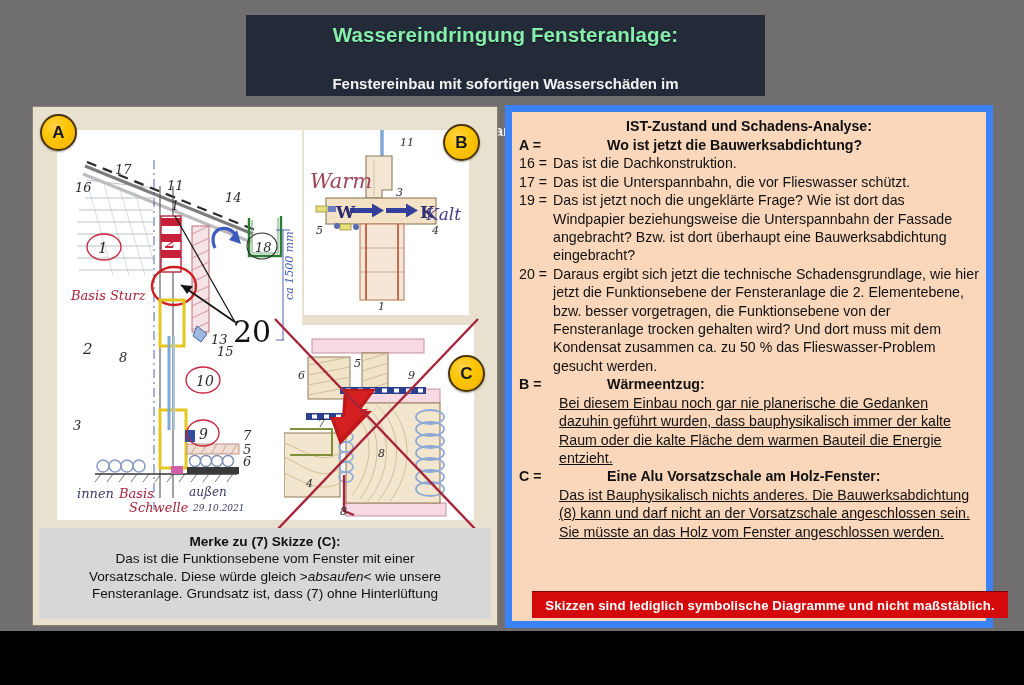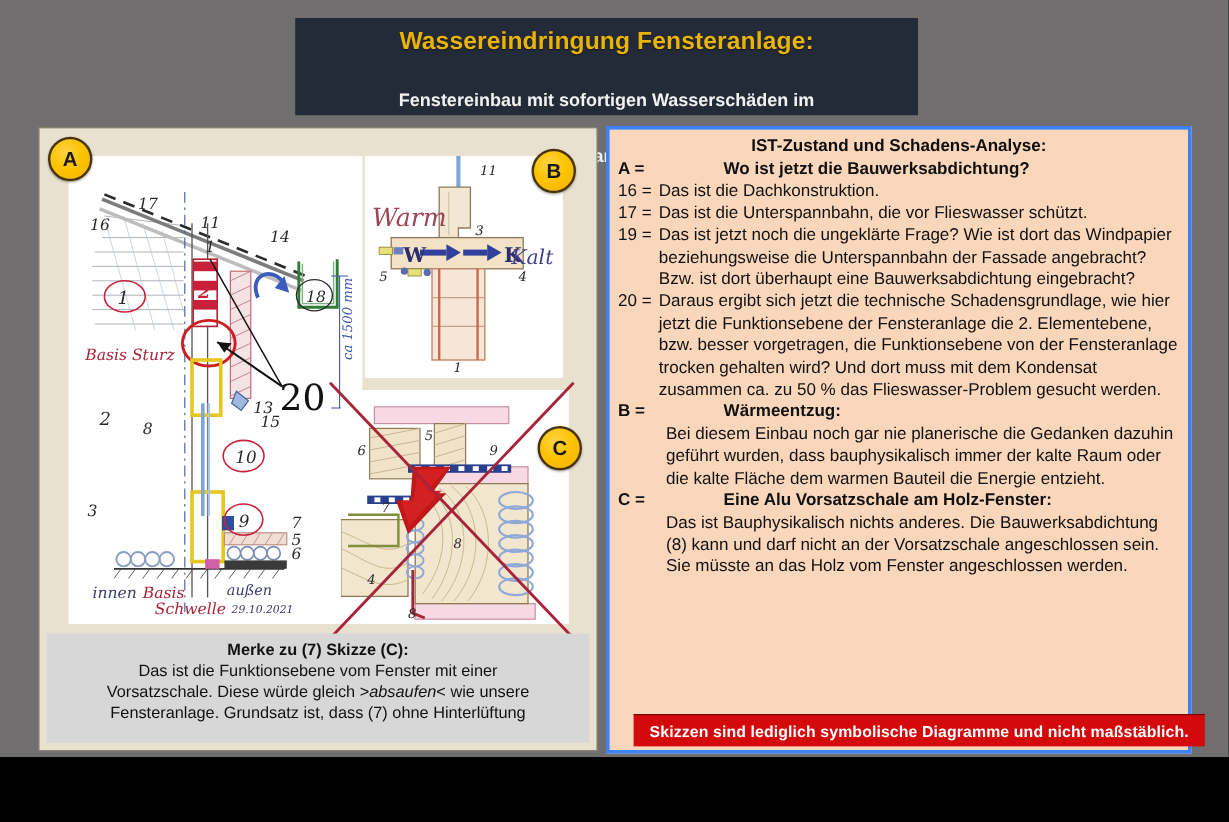--- a/index.html
+++ b/index.html
@@ -28,21 +28,21 @@
 
   
   #title-box {
     position: absolute; left: 246px; top: 15px;
     width: 519px; height: 81px;
     background: #242b38;
     text-align: center;
     padding-top: 7px;
   }
   #title-box .t1 {
-    color: #eab308; font-size: 20.5px; font-weight: bold;
+    color: #86efac; font-size: 20.5px; font-weight: bold;
     letter-spacing: 0.1px; line-height: 25px;
     text-shadow: 0 1px 1px rgba(0,0,0,.6);
   }
   #title-box .t2 {
     color: #f2f2f2; font-size: 15px; font-weight: bold;
     line-height: 19.5px;
     margin-top: 27px;
   }
 
   
@@ -107,21 +107,21 @@
   }
   #badge-a { left: 40px;  top: 114px; }
   #badge-b { left: 443px; top: 124px; }
   #badge-c { left: 448px; top: 355px; }
 
   
   #right-panel {
     position: absolute; left: 505px; top: 105px;
     width: 488px; height: 523px;
     background: #fad7bb;
-    border: 3px solid #3b82f6;
+    border: 7px solid #3b82f6;
     padding: 5px 7px 0 7px;
   }
   #right-panel .rp-head {
     text-align: center;
     font-size: 14.2px; font-weight: bold; color: #0d0d0d;
     line-height: 18px; margin-bottom: 1px;
   }
   .row {
     display: flex;
     align-items: flex-start;
@@ -130,21 +130,21 @@
     line-height: 18.4px;
   }
   .row .key {
     flex: 0 0 34px;
     white-space: nowrap;
   }
   .row .txt { flex: 1 1 auto; }
   .row.bold .key, .row.bold .txt { font-weight: bold; }
   .row.letter .key { flex: 0 0 34px; }
   .row.letter .txt { padding-left: 6px; margin-left: 48px; }
-  .row.sub { padding-left: 40px; }
+  .row.sub { padding-left: 40px; text-decoration: underline; }
   .row.sub .txt { padding-left: 0; }
 
   #red-footer {
     position: absolute; left: 20px; bottom: 3px;
     width: 476px; height: 27px;
     background: #d4090b;
     border-top: 1px solid #7d0506;
     color: #ffffff;
     font-size: 13.2px; font-weight: bold;
     text-align: center; line-height: 27px;

